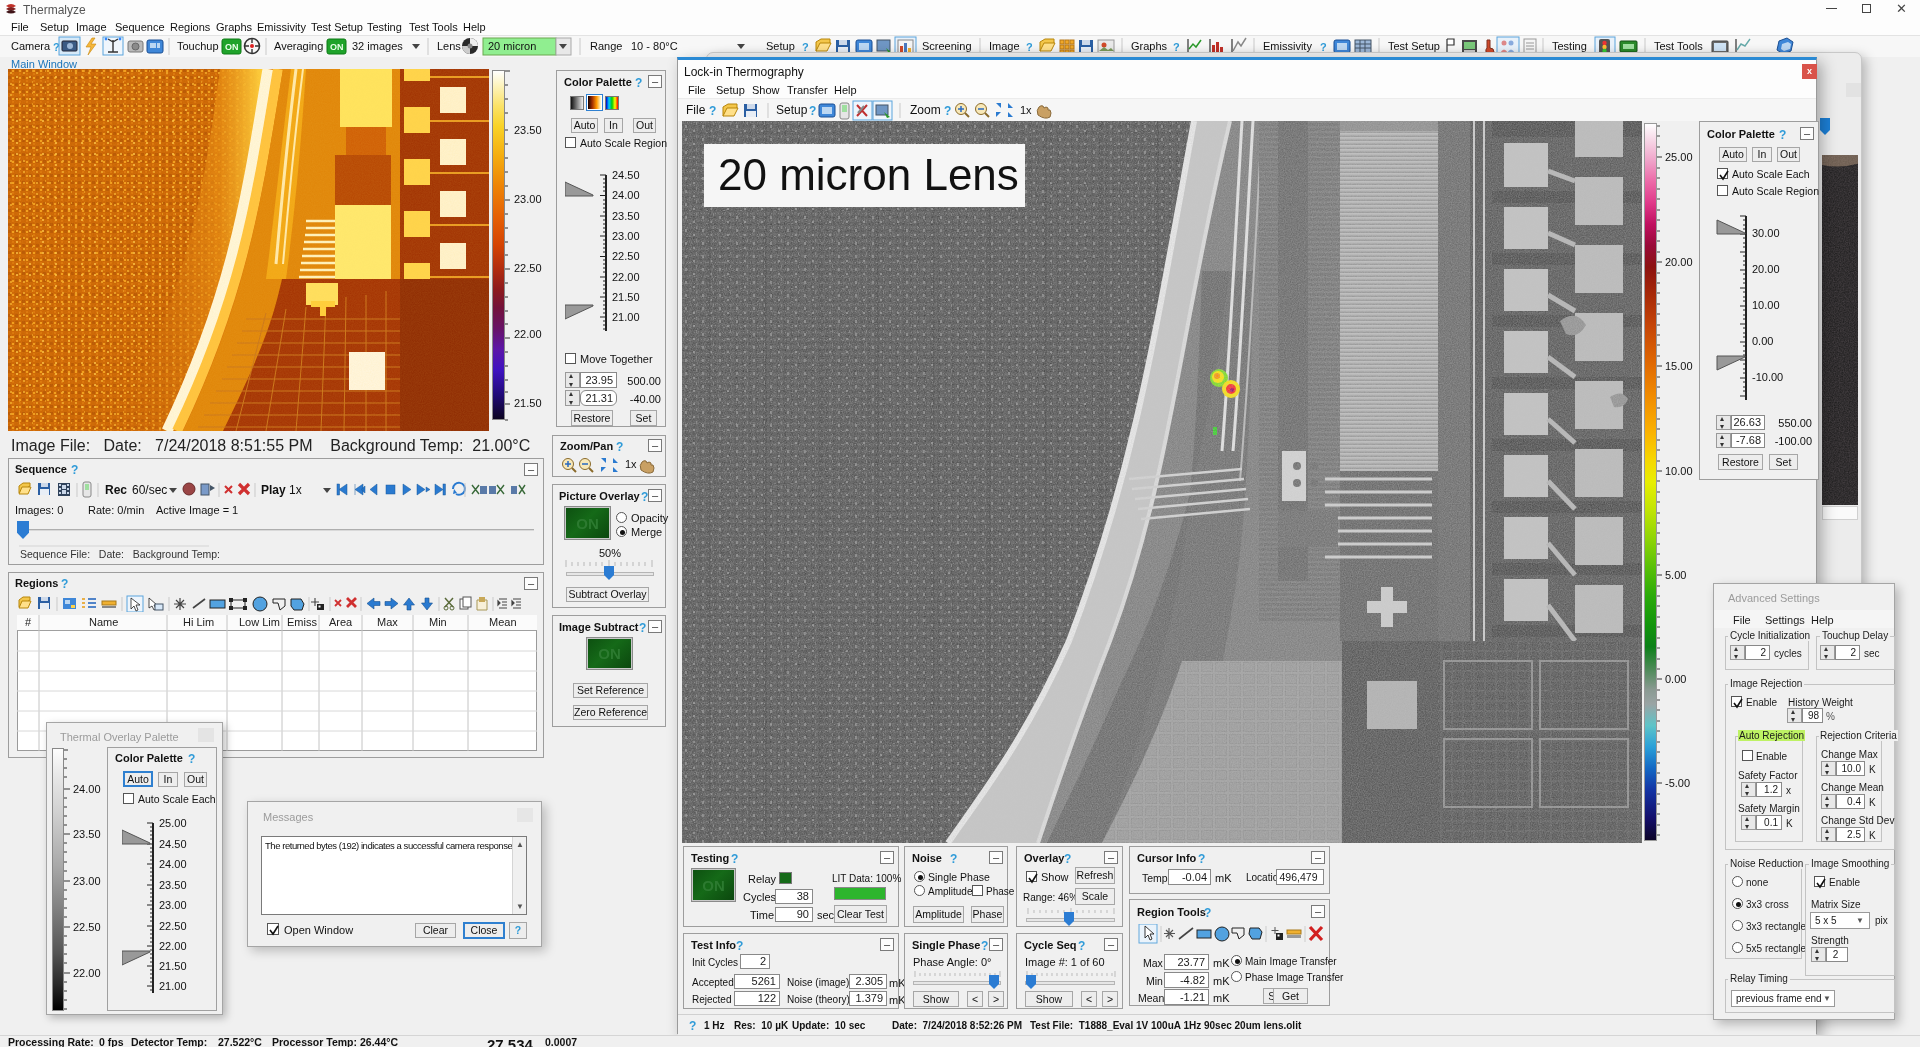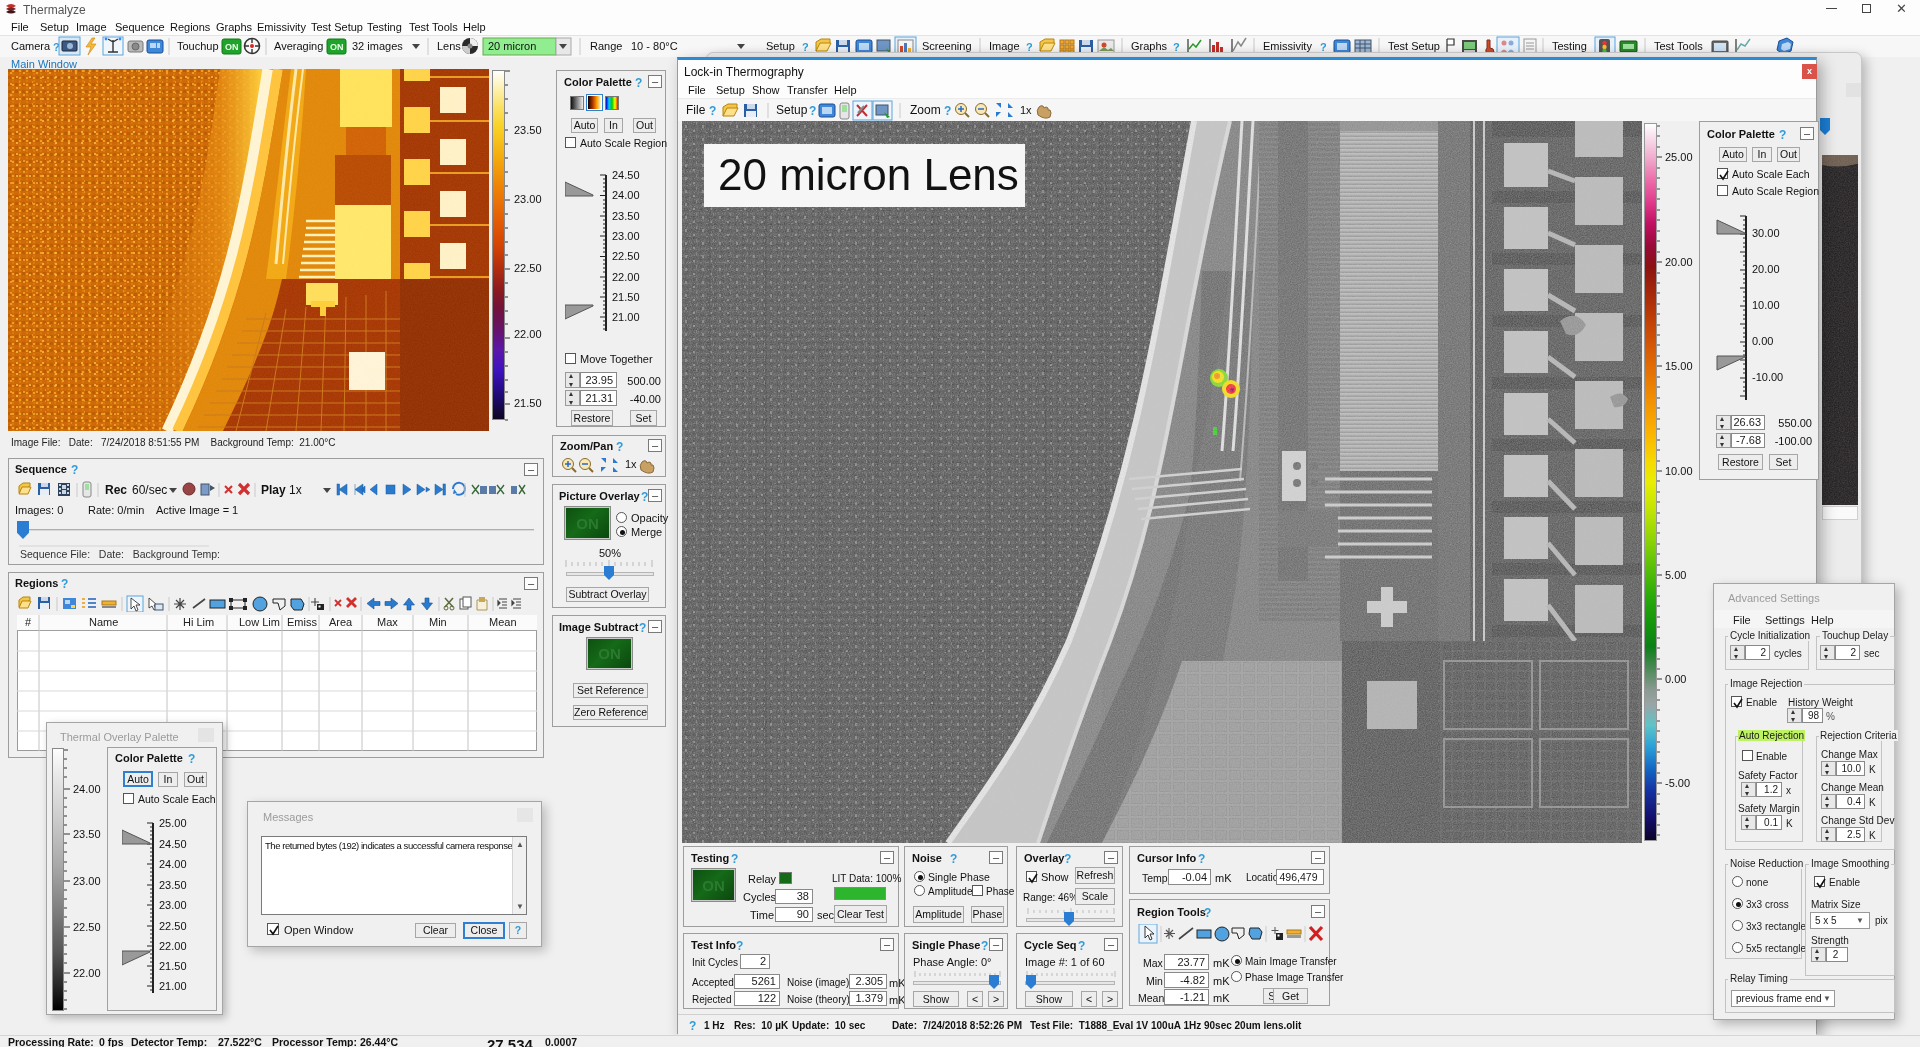--- a/index.html
+++ b/index.html
@@ -350,21 +350,21 @@
     </g>
 <g font-size="11" fill="#111" font-family="Liberation Sans">
 <text x="9" y="64">23.50</text>
       <text x="9" y="133">23.00</text>
       <text x="9" y="202">22.50</text>
       <text x="9" y="268">22.00</text>
       <text x="9" y="337">21.50</text>
     </g>
 </svg>
 
-<div class="lbl" style="left:11px;top:437px;color:#222;font-size:10px;">Image File: &nbsp; Date: &nbsp; 7/24/2018 8:51:55 PM &nbsp;&nbsp; Background Temp: &nbsp;21.00°C</div>
+<div class="lbl" style="left:11px;top:437px;color:#222;font-size:16px;">Image File: &nbsp; Date: &nbsp; 7/24/2018 8:51:55 PM &nbsp;&nbsp; Background Temp: &nbsp;21.00°C</div>
 
 <div class="panel" style="left:556px;top:70px;width:110px;height:357px;">
   <div class="pt" style="left:7px;top:5px;">Color Palette</div>
   <div class="hq a" style="left:78px;top:5px;">?</div>
   <div class="mbx" style="right:3px;top:4px;">–</div>
 
   <div class="a" style="left:13px;top:25px;width:14px;height:14px;border:1px solid #777;background:linear-gradient(to right,#111,#eee);"></div>
   <div class="a" style="left:29px;top:23px;width:17px;height:17px;border:1px solid #2f80d0;background:#fff;"></div>
   <div class="a" style="left:31px;top:25px;width:13px;height:13px;background:linear-gradient(to right,#100,#a33000,#f90,#ffd);"></div>
   <div class="a" style="left:48px;top:25px;width:14px;height:14px;border:1px solid #777;background:linear-gradient(to right,#00c,#0cf,#0c0,#ff0,#f00);"></div>
@@ -430,21 +430,21 @@
     </g>
     <polygon points="0,13 28,26 28,27 0,27" fill="#999" stroke="#555"></polygon>
     <polygon points="0,136 28,136 28,137 0,150" fill="#999" stroke="#555"></polygon>
   </svg>
   <div class="cb" style="left:8px;top:282px;"></div>
   <div class="ck a" style="left:23px;top:283px;">Move Together</div>
   <div class="spin" style="left:8px;top:301px;height:16px;"></div>
   <div class="fld" style="left:23px;top:301px;width:37px;height:16px;line-height:14px;">23.95</div>
   <div class="lbl" style="left:69px;top:304px;width:35px;text-align:right;">500.00</div>
   <div class="spin" style="left:8px;top:319px;height:16px;"></div>
-  <div class="fld" style="left:23px;top:319px;width:37px;height:16px;line-height:14px;">21.31</div>
+  <div class="fld" style="left:23px;top:319px;width:37px;height:16px;line-height:14px;border-radius:6px;">21.31</div>
   <div class="lbl" style="left:69px;top:322px;width:35px;text-align:right;">-40.00</div>
   <div class="btn" style="left:14px;top:339px;width:42px;height:16px;line-height:14px;">Restore</div>
   <div class="btn" style="left:73px;top:339px;width:27px;height:16px;line-height:14px;">Set</div>
 </div>
 
 <div class="panel" style="left:552px;top:435px;width:114px;height:42px;">
   <div class="pt" style="left:7px;top:4px;">Zoom/Pan</div>
   <div class="hq a" style="left:63px;top:4px;">?</div>
   <div class="mbx" style="right:3px;top:3px;">–</div>
   <svg class="a" style="left:6px;top:20px;" width="100" height="18">

